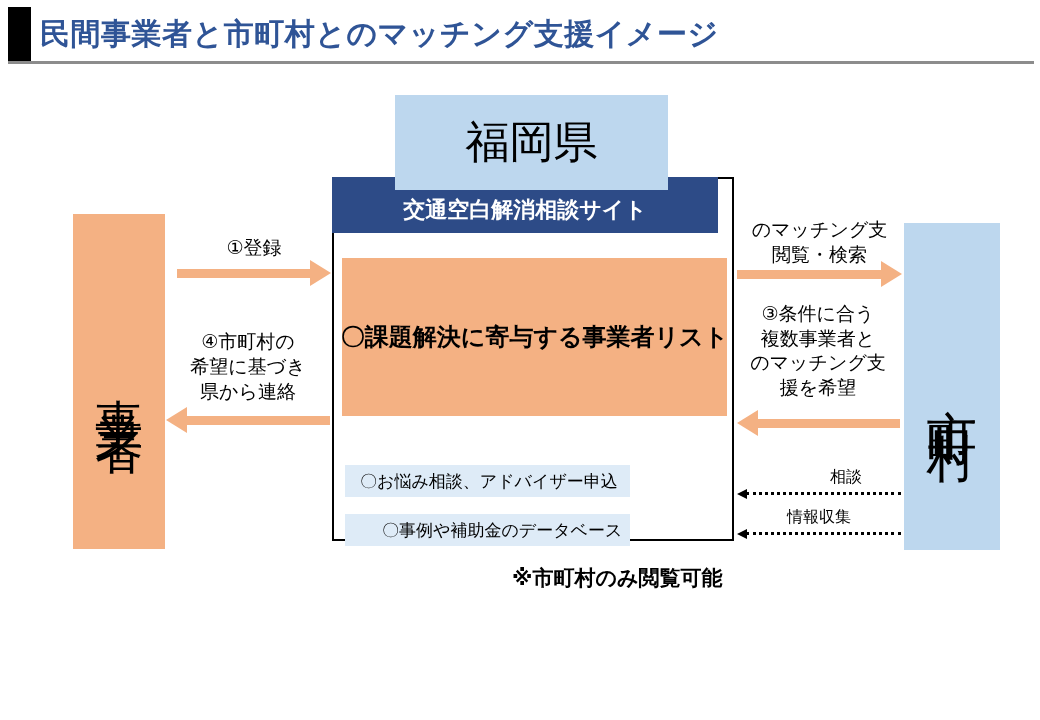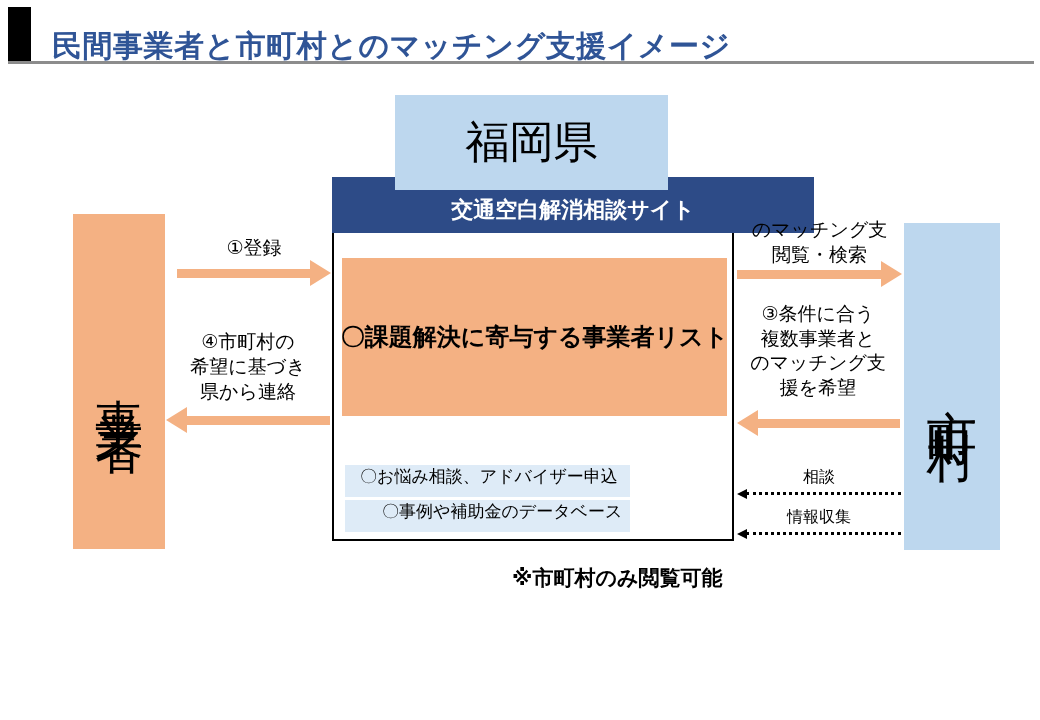--- a/index.html
+++ b/index.html
@@ -13,21 +13,21 @@
     color: #000;
   }
 
   
   .title-accent {
     position: absolute; left: 8px; top: 7px;
     width: 23px; height: 55px; background: #000;
   }
   .page-title {
     position: absolute; left: 40px; top: 14px;
-    margin: 12px; font-size: 30px; font-weight: bold;
+    margin: 0; font-size: 30px; font-weight: bold;
     color: #2F5496; letter-spacing: 0.5px; white-space: nowrap;
   }
   .title-rule {
     position: absolute; left: 8px; top: 61px;
     width: 1026px; height: 3px; background: #8C8C8C;
   }
 
   
   .prefecture-box {
     position: absolute; left: 395px; top: 95px;
@@ -37,39 +37,39 @@
   }
 
   
   .site-box {
     position: absolute; left: 332px; top: 177px;
     width: 402px; height: 364px; box-sizing: border-box;
     background: #fff; border: 2px solid #000; z-index: 1;
   }
   .site-header {
     position: absolute; left: 332px; top: 177px;
-    width: 482px; height: 56px; background: #2D4B87;
+    width: 386px; height: 56px; background: #2D4B87;
     color: #fff; font-size: 22px; font-weight: bold;
     display: flex; align-items: flex-end; justify-content: center;
     padding-bottom: 8px; box-sizing: border-box; z-index: 2;
   }
   .list-box {
     position: absolute; left: 342px; top: 258px;
     width: 385px; height: 158px; background: #F4B183;
     display: flex; align-items: center; justify-content: center;
     font-size: 24px; font-weight: bold; z-index: 2; white-space: nowrap;
   }
   .sub-box {
     position: absolute; left: 345px; width: 285px; height: 32px;
-    background: #DEEBF7; display: flex; 
+    background: #DEEBF7; display: flex; align-items: center;
     padding-left: 15px; box-sizing: border-box;
     font-size: 17px; z-index: 2; white-space: nowrap;
   }
   .sub-1 { top: 465px; }
-  .sub-2 { top: 500px; padding-left: 37px; }
+  .sub-2 { top: 514px; padding-left: 37px; }
   .note {
     position: absolute; left: 512px; top: 545px; width: 225px;
     font-size: 21px; font-weight: bold; z-index: 2; white-space: nowrap; margin-top: 19px;
   }
 
   
   .entity {
     position: absolute; display: flex;
     align-items: center; justify-content: center; z-index: 2;
   }
@@ -132,21 +132,21 @@
     border-top: 5.5px solid transparent;
     border-bottom: 5.5px solid transparent;
     border-right: 10px solid #000;
   }
   #flow-consult { left: 737px; top: 489px; width: 164px; }
   #flow-gather  { left: 737px; top: 529px; width: 164px; }
   .dotted-label {
     position: absolute; text-align: center; font-size: 16px;
     z-index: 2; white-space: nowrap;
   }
-  #label-consult { left: 737px; top: 467px; width: 164px; }
+  #label-consult { left: 764px; top: 467px; width: 164px; }
   #label-gather  { left: 737px; top: 507px; width: 164px; }
 </style>
 </head>
 <body>
 
 <div class="canvas">
 
   <div class="title-accent"></div>
   <h1 class="page-title">民間事業者と市町村とのマッチング支援イメージ</h1>
   <div class="title-rule"></div>

